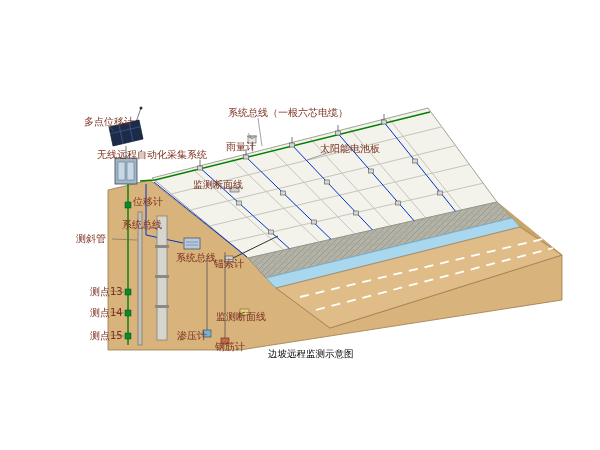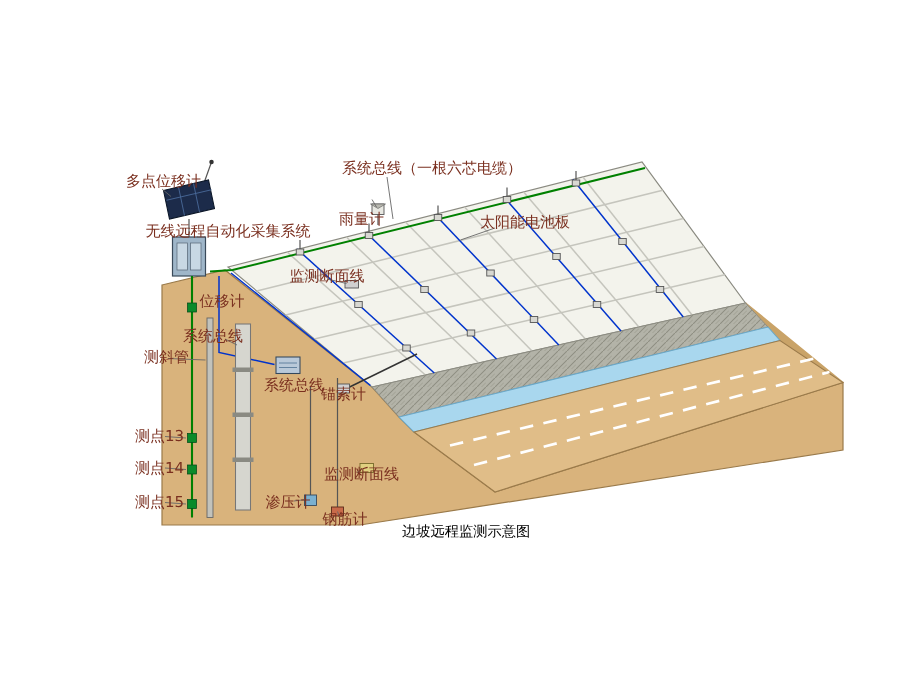--- a/index.html
+++ b/index.html
@@ -180,21 +180,21 @@
 </svg>
 
 <span class="lbl" style="left:84px;top:116px">多点位移计</span>
 <span class="lbl" style="left:228px;top:107px">系统总线（一根六芯电缆）</span>
 <span class="lbl" style="left:226px;top:141px">雨量计</span>
 <span class="lbl" style="left:320px;top:143px">太阳能电池板</span>
 <span class="lbl" style="left:97px;top:149px">无线远程自动化采集系统</span>
 <span class="lbl" style="left:193px;top:179px">监测断面线</span>
 <span class="lbl" style="left:133px;top:196px">位移计</span>
 <span class="lbl" style="left:122px;top:219px">系统总线</span>
-<span class="lbl" style="left:96px;top:233px">测斜管</span>
+<span class="lbl" style="left:76px;top:233px">测斜管</span>
 <span class="lbl" style="left:176px;top:252px">系统总线</span>
 <span class="lbl" style="left:214px;top:258px">锚索计</span>
 <span class="lbl" style="left:90px;top:286px">测点13</span>
 <span class="lbl" style="left:90px;top:307px">测点14</span>
 <span class="lbl" style="left:90px;top:330px">测点15</span>
 <span class="lbl" style="left:216px;top:311px">监测断面线</span>
 <span class="lbl" style="left:177px;top:330px">渗压计</span>
 <span class="lbl" style="left:215px;top:341px">钢筋计</span>
 
 <div class="caption" style="left:268px;top:348px">边坡远程监测示意图</div>

